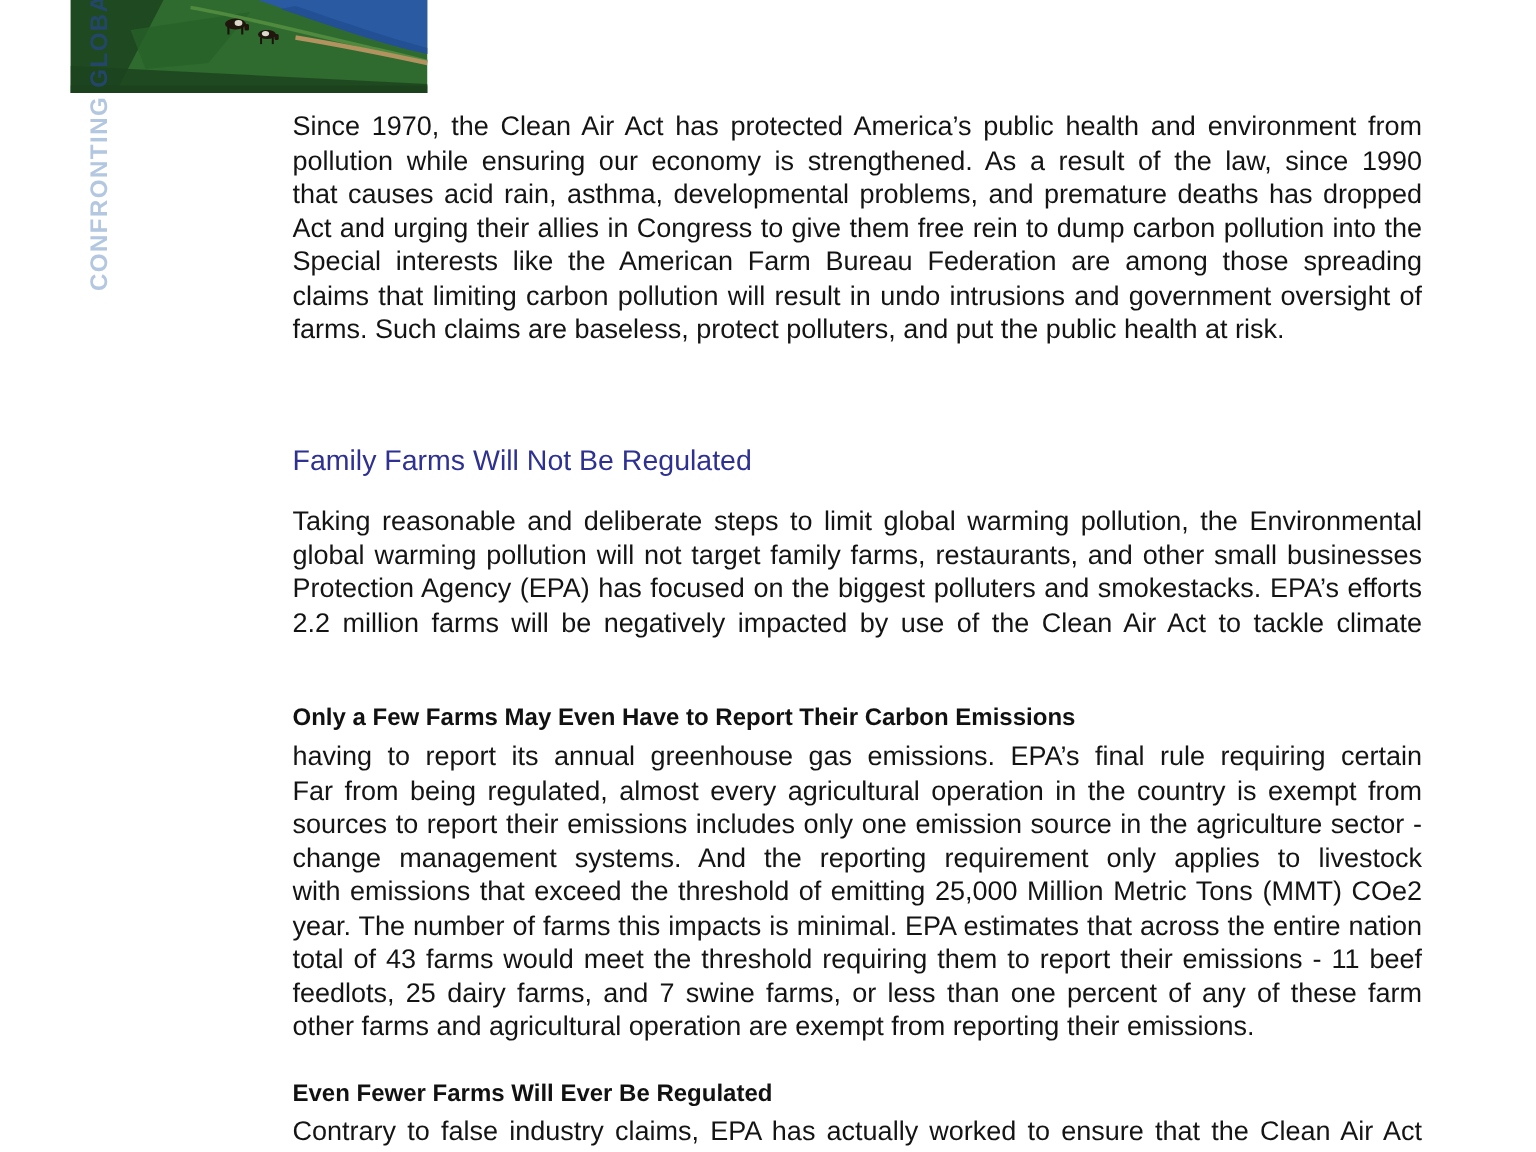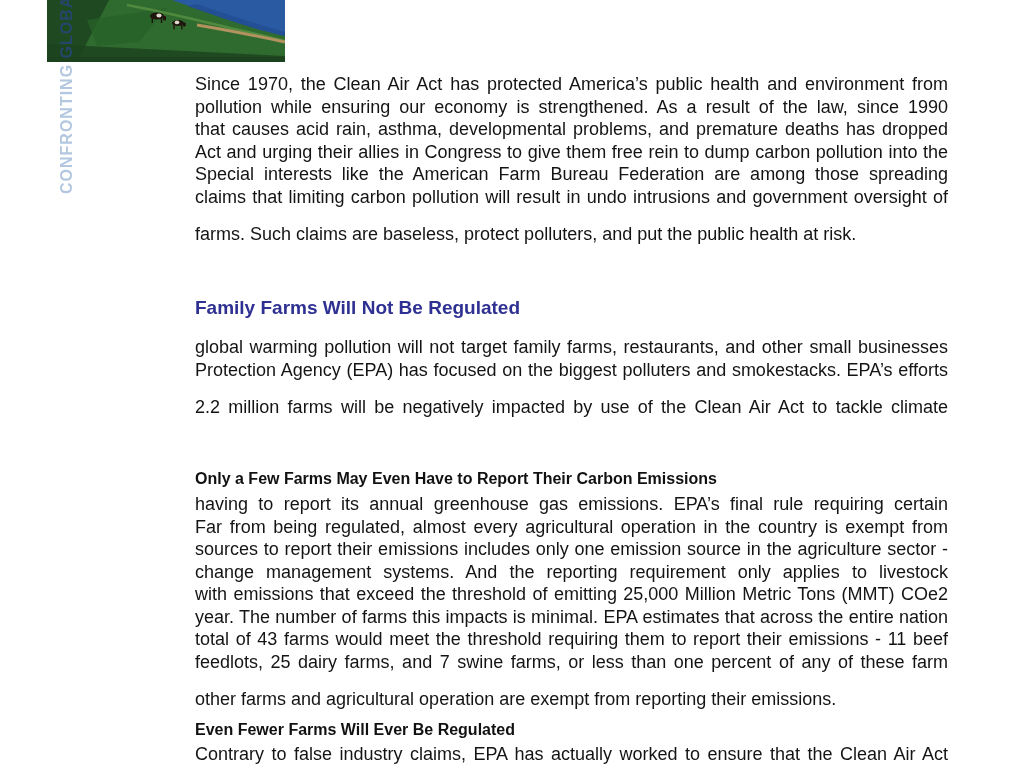--- a/index.html
+++ b/index.html
@@ -15,25 +15,25 @@
     position:absolute;left:57px;top:194px;
     transform:rotate(-90deg);transform-origin:0 0;
     white-space:nowrap;font-weight:bold;font-size:16px;
     letter-spacing:1px;line-height:19px;z-index:5;
   }
   .vtext .light{color:#b3c7e0;}
   .vtext .dark{color:#24466b;}
   
   .tblock{position:absolute;left:195px;width:753px;font-size:18px;line-height:22.5px;}
   .jline{text-align:justify;text-align-last:justify;height:22.5px;overflow:hidden;}
-  .jline.last{text-align-last:left;margin-top:15px;}
+  .jline.last{text-align-last:left;}
   sup{font-size:0.62em;font-weight:600;line-height:0;vertical-align:super;}
   .h-blue{
     position:absolute;left:195px;top:296px;font-size:19px;line-height:24px;
-    font-weight:bold;color:#2e3192;
+    font-weight:normal;color:#2e3192;
   }
   .h-bold{
     position:absolute;left:195px;font-size:16px;line-height:22px;
     font-weight:bold;color:#111111;
   }
   #p1{top:73px;} #p2{top:336px;} #h2a{top:468px;} #p3{top:493px;}
   #h2b{top:719px;} #p4{top:743px;}
 </style>
 </head>
 <body>
@@ -78,20 +78,21 @@
       <div class="jline">that causes acid rain, asthma, developmental problems, and premature deaths has dropped 41%</div>
       <div class="jline">Act and urging their allies in Congress to give them free rein to dump carbon pollution into the air.</div>
       <div class="jline">Special interests like the American Farm Bureau Federation are among those spreading erroneous</div>
       <div class="jline">claims that limiting carbon pollution will result in undo intrusions and government oversight of</div>
       <div class="jline last">farms.  Such claims are baseless, protect polluters, and put the public health at risk.</div>
     </div>
 
   <div class="h-blue">Family Farms Will Not Be Regulated</div>
 
   <div class="tblock" id="p2">
+      <div class="jline">Taking reasonable and deliberate steps to limit global warming pollution, the Environmental</div>
       <div class="jline">global warming pollution will not target family farms, restaurants, and other small businesses and</div>
       <div class="jline">Protection Agency (EPA) has focused on the biggest polluters and smokestacks. EPA’s efforts to limit</div>
       <div class="jline last">2.2 million farms will be negatively impacted by use of the Clean Air Act to tackle climate change.<sup>ii</sup></div>
     </div>
 
   <div class="h-bold" id="h2a">Only a Few Farms May Even Have to Report Their Carbon Emissions</div>
 
   <div class="tblock" id="p3">
       <div class="jline">having to report its annual greenhouse gas emissions. EPA’s final rule requiring certain pollution</div>
       <div class="jline">Far from being regulated, almost every agricultural operation in the country is exempt from even</div>

